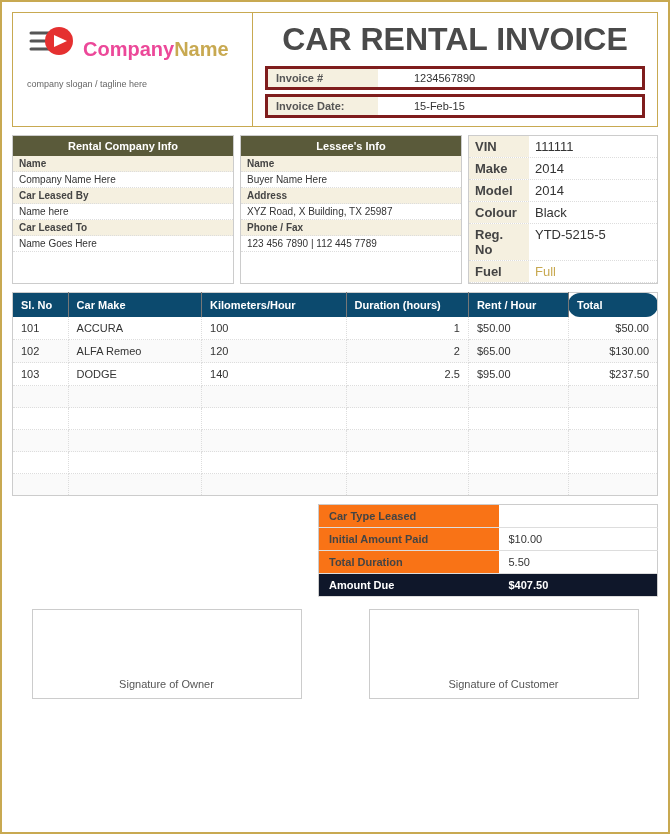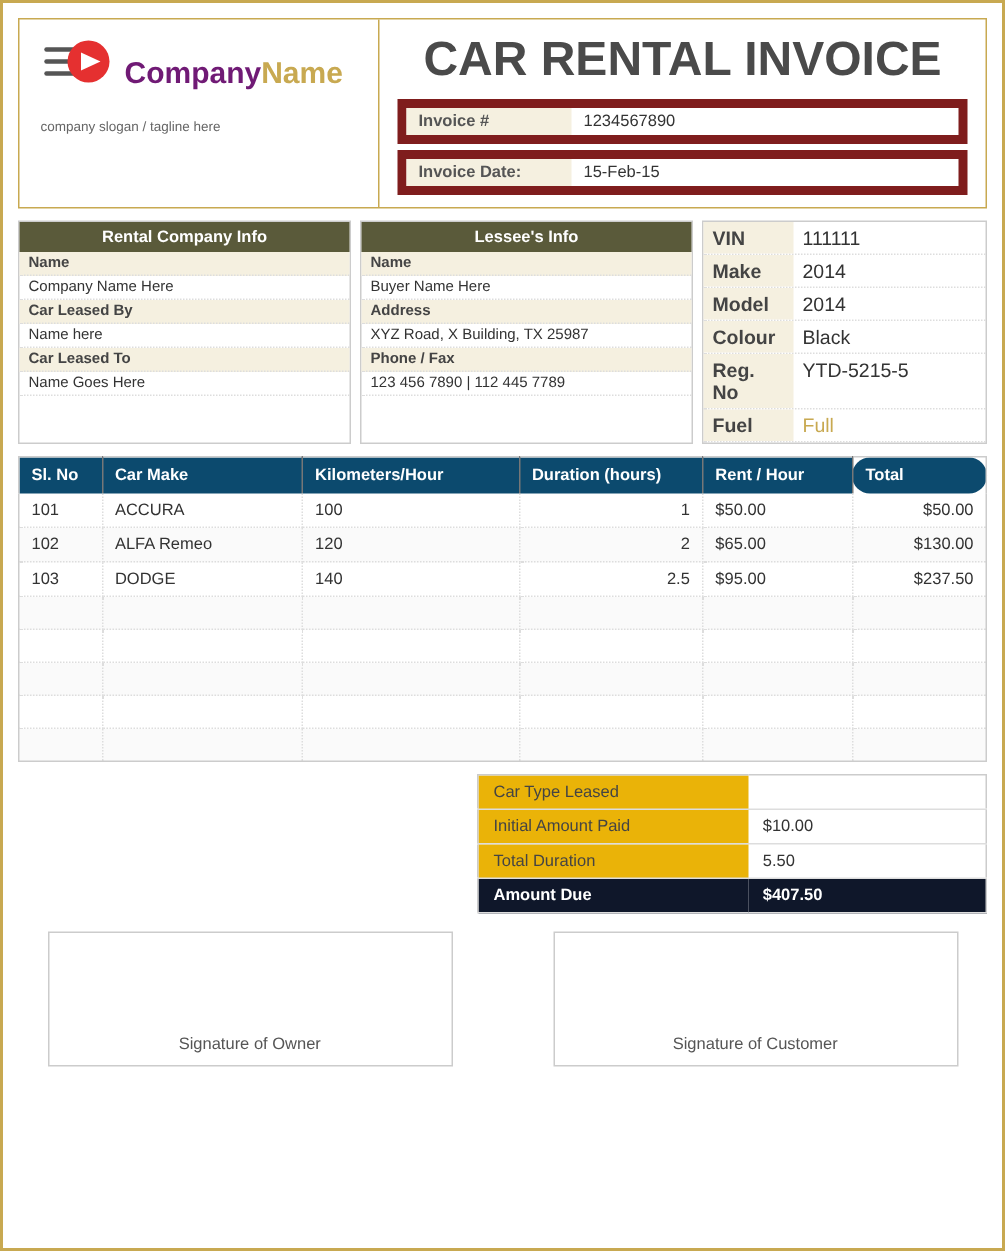--- a/index.html
+++ b/index.html
@@ -49,32 +49,33 @@
       text-align: center;
       margin-bottom: 8px;
     }
     .invoice-meta {
       display: flex;
       flex-direction: column;
       gap: 4px;
     }
     .meta-row {
       display: flex;
-      border: 6px solid #7f1d1d;
+      border: 3px solid #7f1d1d;
     }
     .meta-label {
       background: #f5f0e0;
       padding: 3px 8px;
       font-weight: bold;
       width: 110px;
       color: #555;
     }
     .meta-value {
       padding: 3px 8px;
       color: #333;
+      margin-left: 28px;
     }
 
     
     .info-section {
       display: flex;
       gap: 6px;
       margin-bottom: 8px;
     }
     .info-box {
       flex: 1;
@@ -175,22 +176,22 @@
       width: 340px;
       border-collapse: collapse;
       border: 1px solid #ccc;
     }
     .summary-table td {
       padding: 5px 10px;
       font-size: 11px;
       border-bottom: 1px solid #ddd;
     }
     .summary-label {
-      background: #eab308;
-      font-weight: normal;
+      background: #f97316;
+      font-weight: bold;
       color: #444;
       width: 180px;
     }
     .summary-value {
       color: #333;
     }
     .summary-total-row td {
       background: #0f172a;
       color: #fff;
       font-weight: bold;
@@ -225,21 +226,21 @@
       <svg width="52" height="52" viewBox="0 0 52 52">
 
         <line x1="8" y1="10" x2="30" y2="10" stroke="#555" stroke-width="3" stroke-linecap="round"></line>
         <line x1="8" y1="18" x2="30" y2="18" stroke="#555" stroke-width="3" stroke-linecap="round"></line>
         <line x1="8" y1="26" x2="30" y2="26" stroke="#555" stroke-width="3" stroke-linecap="round"></line>
 
         <circle cx="36" cy="18" r="14" fill="#e53030"></circle>
         <polygon points="31,12 44,18 31,24" fill="white"></polygon>
       </svg>
       <span style="font-size:20px;font-weight:bold;color:#333;">
-        <span style="color:#701a75;">Company</span><span style="color:#c8a951;">Name</span>
+        <span style="color:#ec4899;">Company</span><span style="color:#c8a951;">Name</span>
       </span>
     </div>
     <div class="company-slogan">company slogan / tagline here</div>
   </div>
   <div class="title-section">
     <div class="invoice-title">CAR RENTAL INVOICE</div>
     <div class="invoice-meta">
       <div class="meta-row">
         <div class="meta-label">Invoice #</div>
         <div class="meta-value">1234567890</div>

